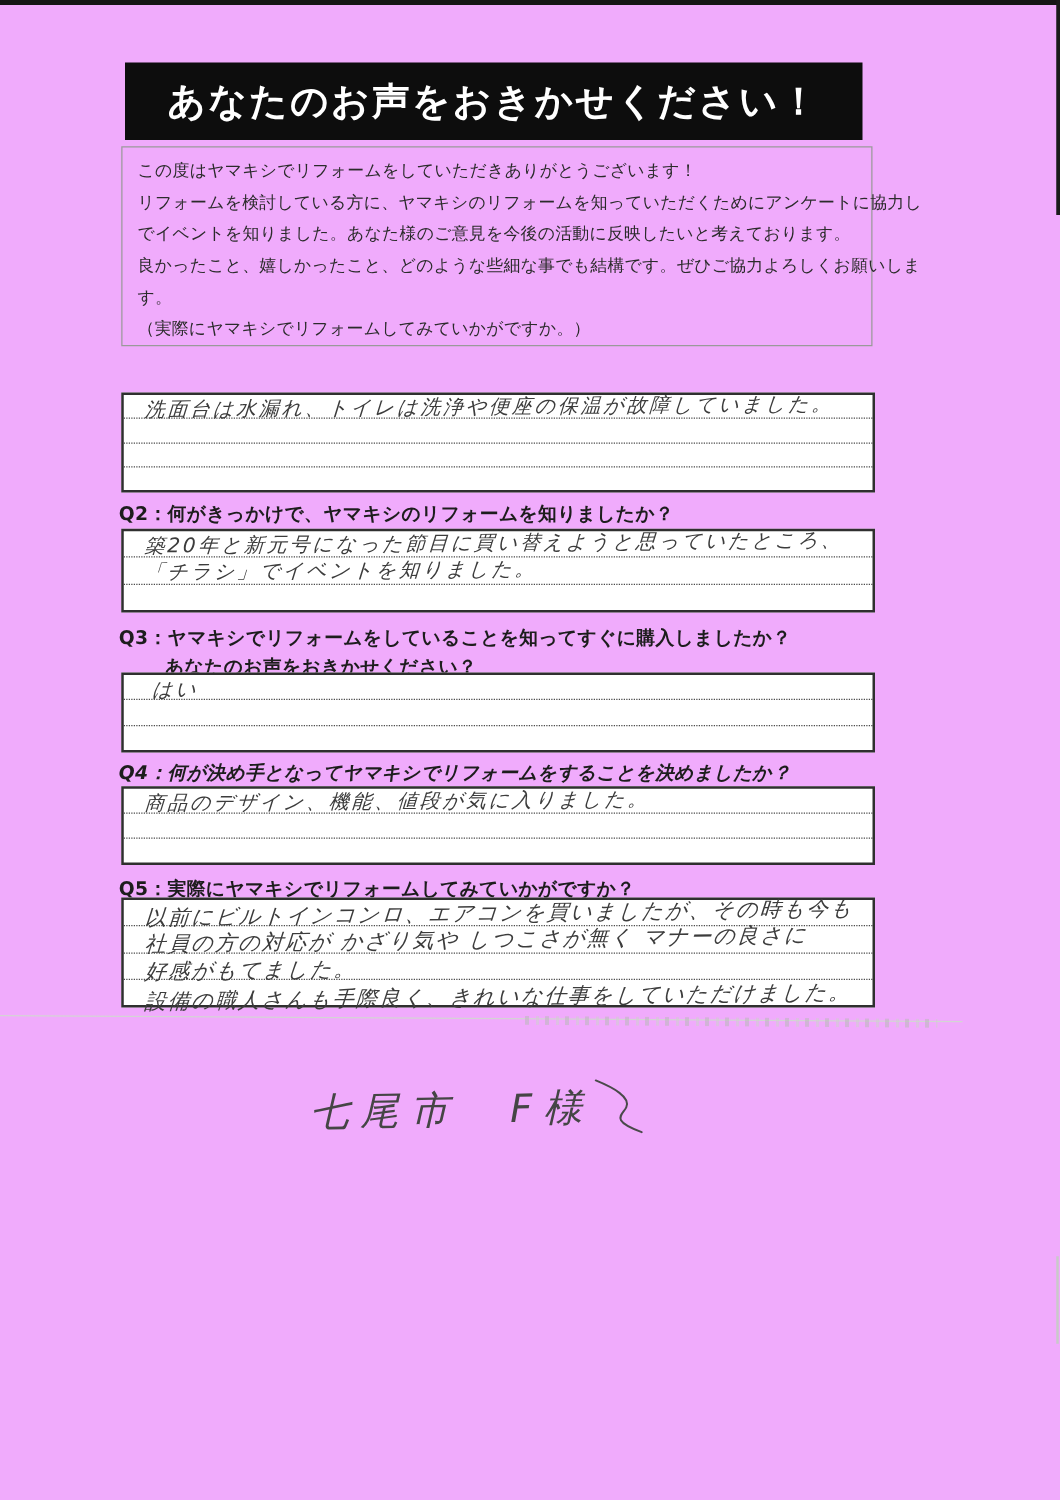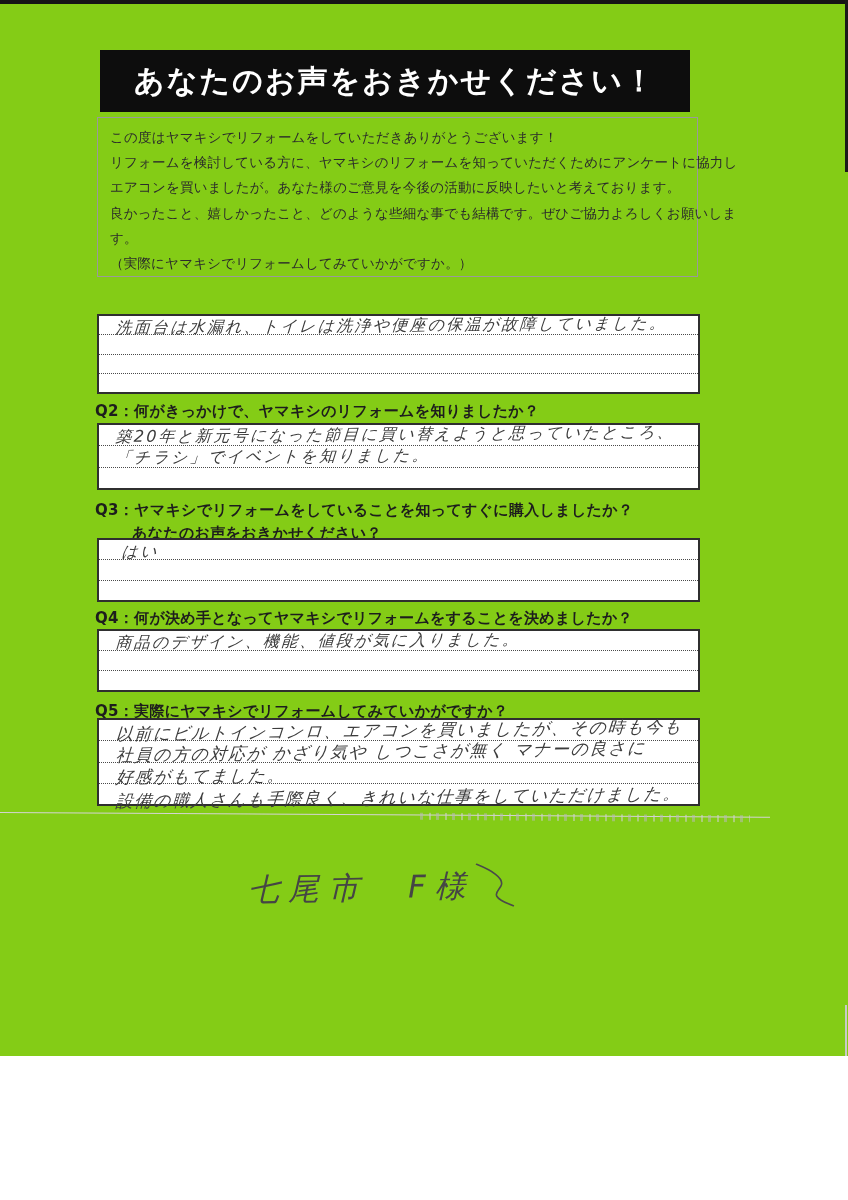--- a/index.html
+++ b/index.html
@@ -1,19 +1,19 @@
 <!DOCTYPE html>
 <html><head>
 <meta charset="utf-8">
 <style>
   html,body{margin:0;padding:0;background:#ffffff;}
   .page{
     position:relative;
-    width:848px;height:1056px;
-    background:#84cc16;
+    width:848px;height:1200px;
+    background:#f0abfc;
     overflow:hidden;
     font-family:"DejaVu Sans","Liberation Sans",sans-serif;
   }
   
   .scan-top{position:absolute;left:0;top:0;width:848px;height:4px;background:#151515;}
   .scan-right{position:absolute;right:0;top:0;width:3px;height:172px;background:#1a1a1a;}
   .scan-right-lower{position:absolute;right:1px;top:1005px;width:2px;height:70px;background:#c9c9c9;}
   .page-edge{
     position:absolute;left:0;top:812px;width:770px;height:1px;background:#d4d4d4;
     transform:rotate(0.35deg);transform-origin:left top;
@@ -79,21 +79,21 @@
   <div class="scan-right"></div>
   <div class="scan-right-lower"></div>
 
   <div class="banner">
     <span>あなたのお声をおきかせください！</span>
   </div>
 
   <div class="intro-box">
     <p>この度はヤマキシでリフォームをしていただきありがとうございます！</p>
     <p>リフォームを検討している方に、ヤマキシのリフォームを知っていただくためにアンケートに協力し</p>
-    <p>エアコンを買いましたが。あなた様のご意見を今後の活動に反映したいと考えております。</p>
+    <p>でイベントを知りました。あなた様のご意見を今後の活動に反映したいと考えております。</p>
     <p>良かったこと、嬉しかったこと、どのような些細な事でも結構です。ぜひご協力よろしくお願いしま</p>
     <p>す。</p>
     <p>（実際にヤマキシでリフォームしてみていかがですか。）</p>
   </div>
 
   <div class="answer-box" style="top:314px;height:80px;">
     <div class="row">
       <span class="hw">洗面台は水漏れ、トイレは洗浄や便座の保温が故障していました。</span>
     </div>
     <div class="row"></div>
@@ -117,21 +117,21 @@
     <span class="sub">あなたのお声をおきかせください？</span>
   </div>
   <div class="answer-box" style="top:538px;height:64px;">
     <div class="row">
       <span class="hw" style="left:22px;">はい</span>
     </div>
     <div class="row"></div>
     <div class="row"></div>
   </div>
 
-  <div class="q-label" style="top:609px;">Q4：何が決め手となってヤマキシでリフォームをすることを決めましたか？</div>
+  <div class="q-label" style="top:609px;font-style:italic;">Q4：何が決め手となってヤマキシでリフォームをすることを決めましたか？</div>
   <div class="answer-box" style="top:629px;height:63px;">
     <div class="row">
       <span class="hw">商品のデザイン、機能、値段が気に入りました。</span>
     </div>
     <div class="row"></div>
     <div class="row"></div>
   </div>
 
   <div class="q-label" style="top:702px;">Q5：実際にヤマキシでリフォームしてみていかがですか？</div>
   <div class="answer-box q5-overflow" style="top:718px;height:88px;">

